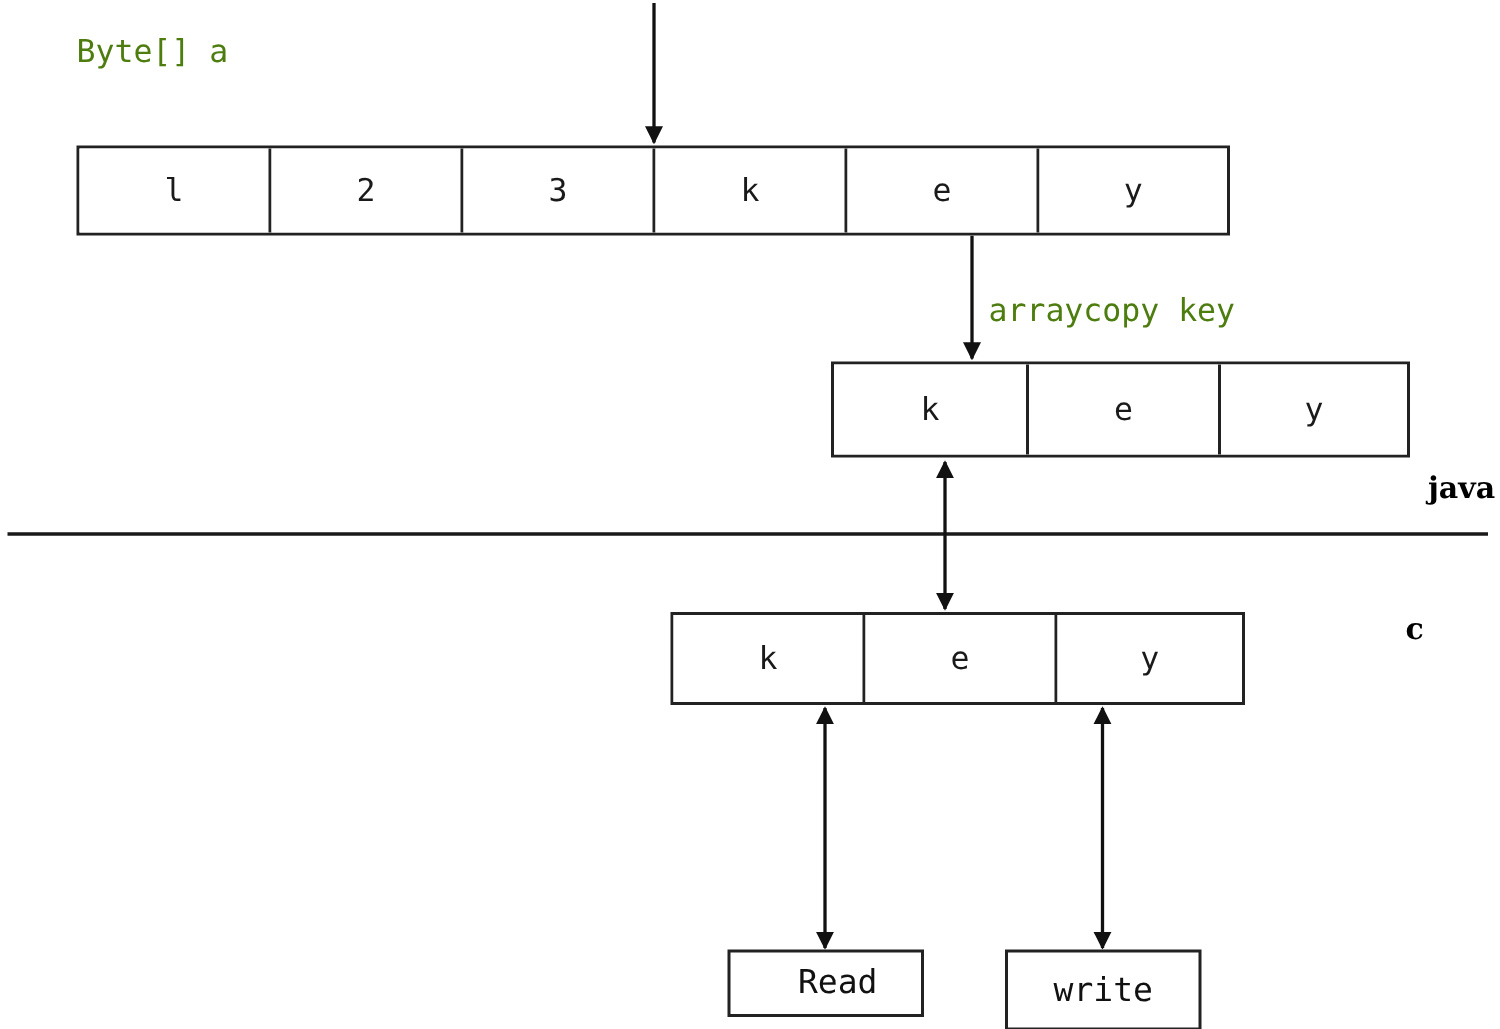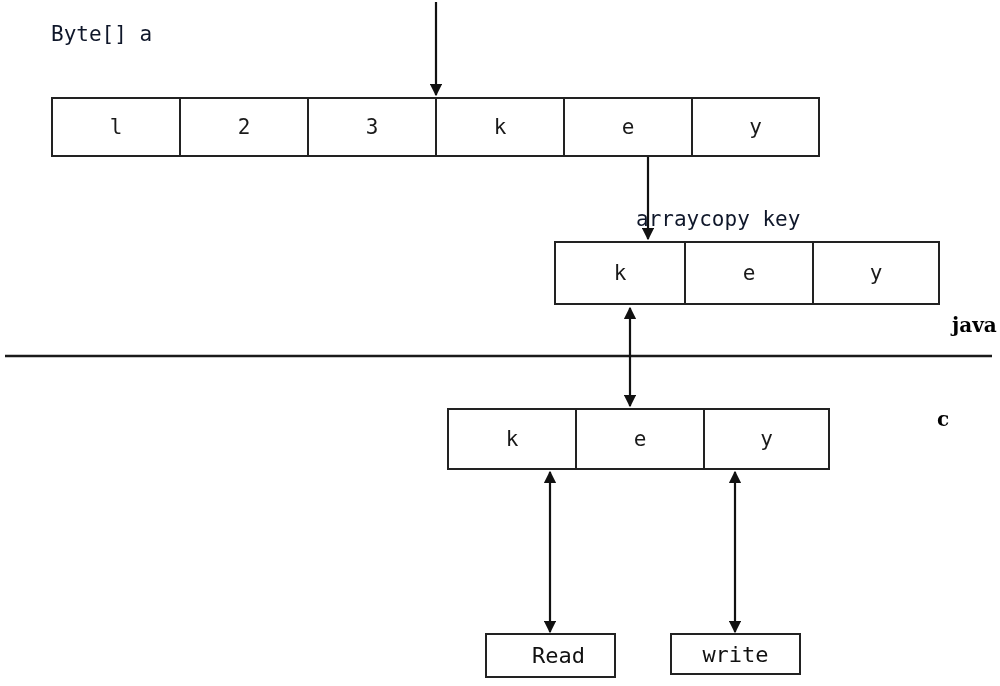--- a/index.html
+++ b/index.html
@@ -42,21 +42,21 @@
     color: #1a1a1a;
     border-right: 2px solid #222222;
     background: #ffffff;
   }
   .arr-cell:last-child { border-right: none; }
 
   .label-mono {
     position: absolute;
     font-family: "DejaVu Sans Mono", monospace;
     font-size: 21px;
-    color: #0f172a;
+    color: #4d7c0f;
     white-space: pre;
   }
   .label-bold {
     position: absolute;
     font-family: "DejaVu Serif", serif;
     font-weight: bold;
     font-size: 20px;
     color: #000000;
     white-space: pre;
   }
@@ -105,35 +105,35 @@
 
   <div class="arr-box" style="left:51px; top:97px; width:769px; height:60px;">
     <div class="arr-cell" style="width:128px;">l</div>
     <div class="arr-cell" style="width:128px;">2</div>
     <div class="arr-cell" style="width:128px;">3</div>
     <div class="arr-cell" style="width:128px;">k</div>
     <div class="arr-cell" style="width:128px;">e</div>
     <div class="arr-cell" style="width:125px;">y</div>
   </div>
 
-  <div class="label-mono" style="left:636px; top:195px;margin-top:12px;">arraycopy key</div>
+  <div class="label-mono" style="left:659px; top:195px;">arraycopy key</div>
 
   <div class="arr-box" style="left:554px; top:241px; width:386px; height:64px;">
     <div class="arr-cell" style="width:130px;">k</div>
     <div class="arr-cell" style="width:128px;">e</div>
     <div class="arr-cell" style="width:124px;">y</div>
   </div>
 
   <div class="label-bold" style="left:952px; top:313px;">java</div>
 
   <div class="label-bold" style="left:937px; top:407px;">c</div>
 
   <div class="arr-box" style="left:447px; top:408px; width:383px; height:62px;">
     <div class="arr-cell" style="width:128px;">k</div>
     <div class="arr-cell" style="width:128px;">e</div>
     <div class="arr-cell" style="width:123px;">y</div>
   </div>
 
   <div class="term-box" style="left:485px; top:633px; width:131px; height:45px;padding-left:16px;">Read</div>
 
-  <div class="term-box" style="left:670px; top:633px; width:131px; height:42px;">write</div>
+  <div class="term-box" style="left:670px; top:633px; width:131px; height:54px;">write</div>
 
 </div>
 
 </body></html>

